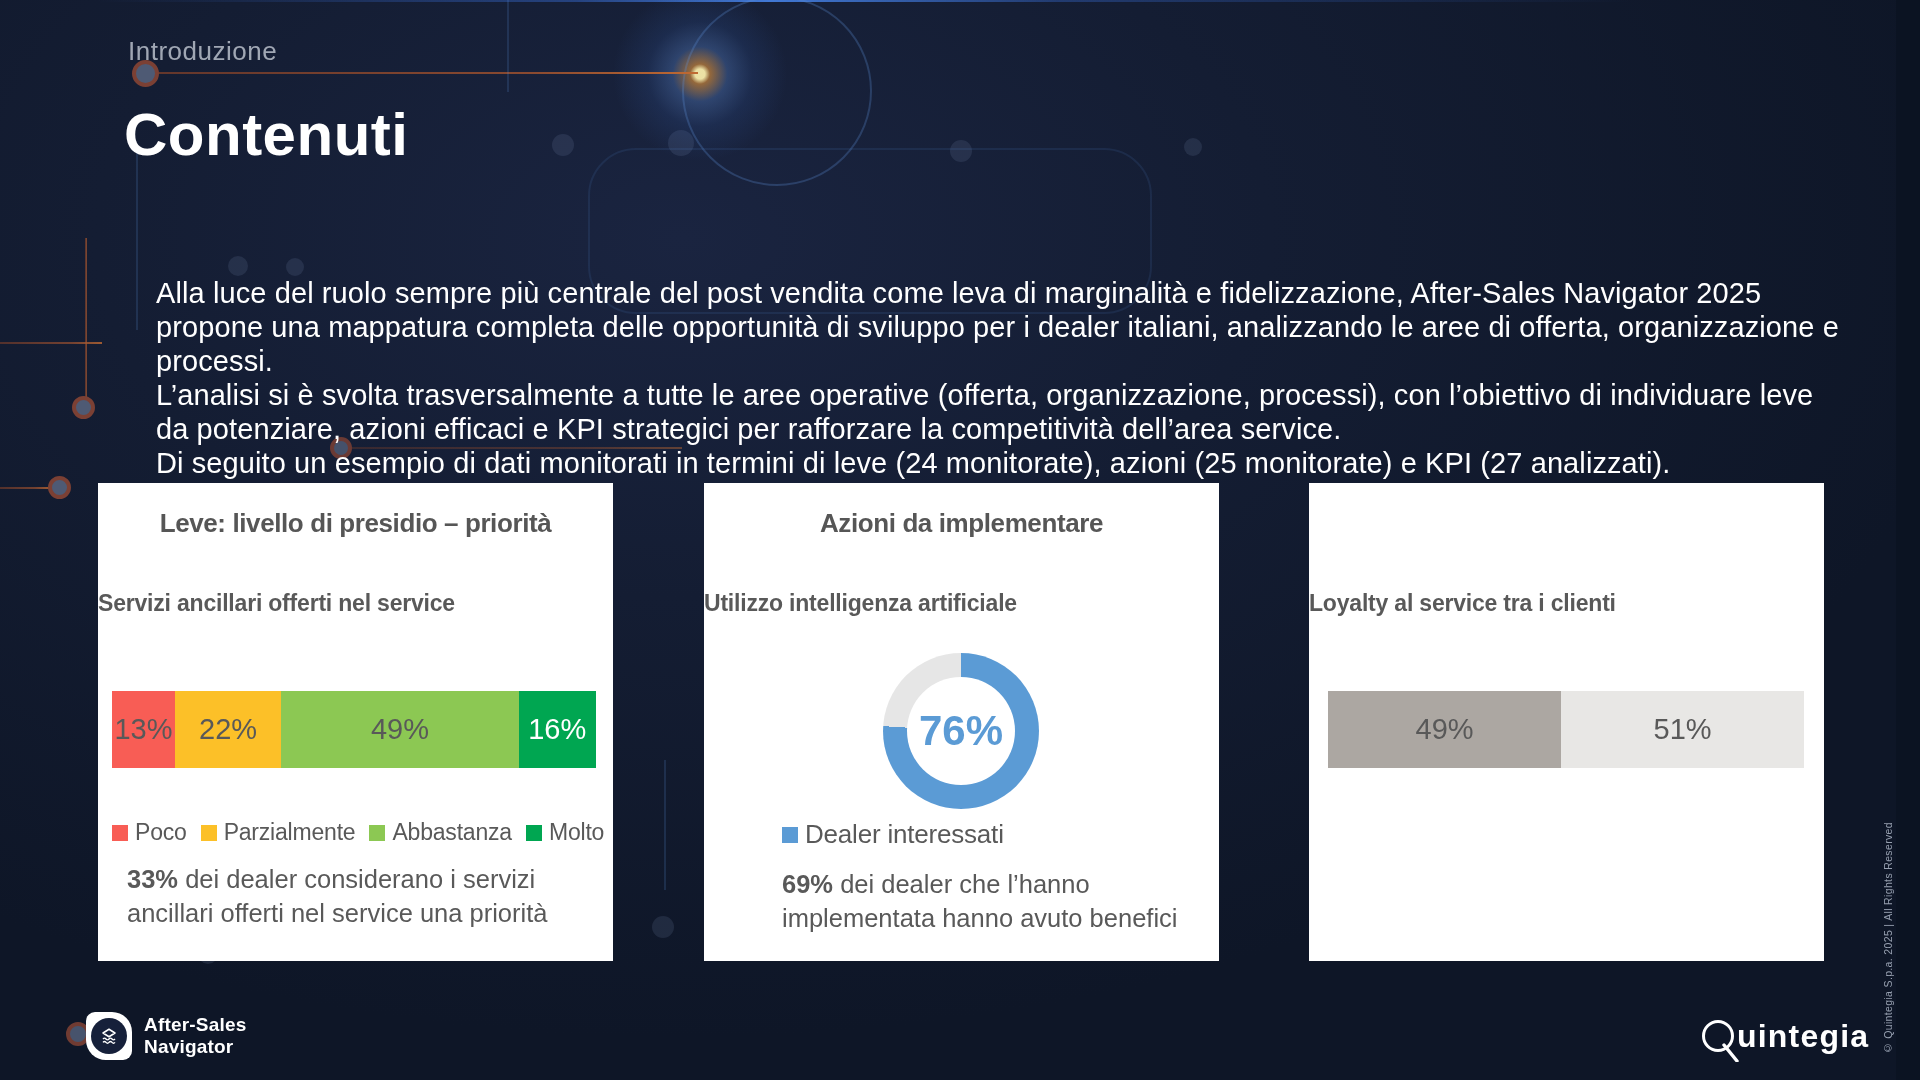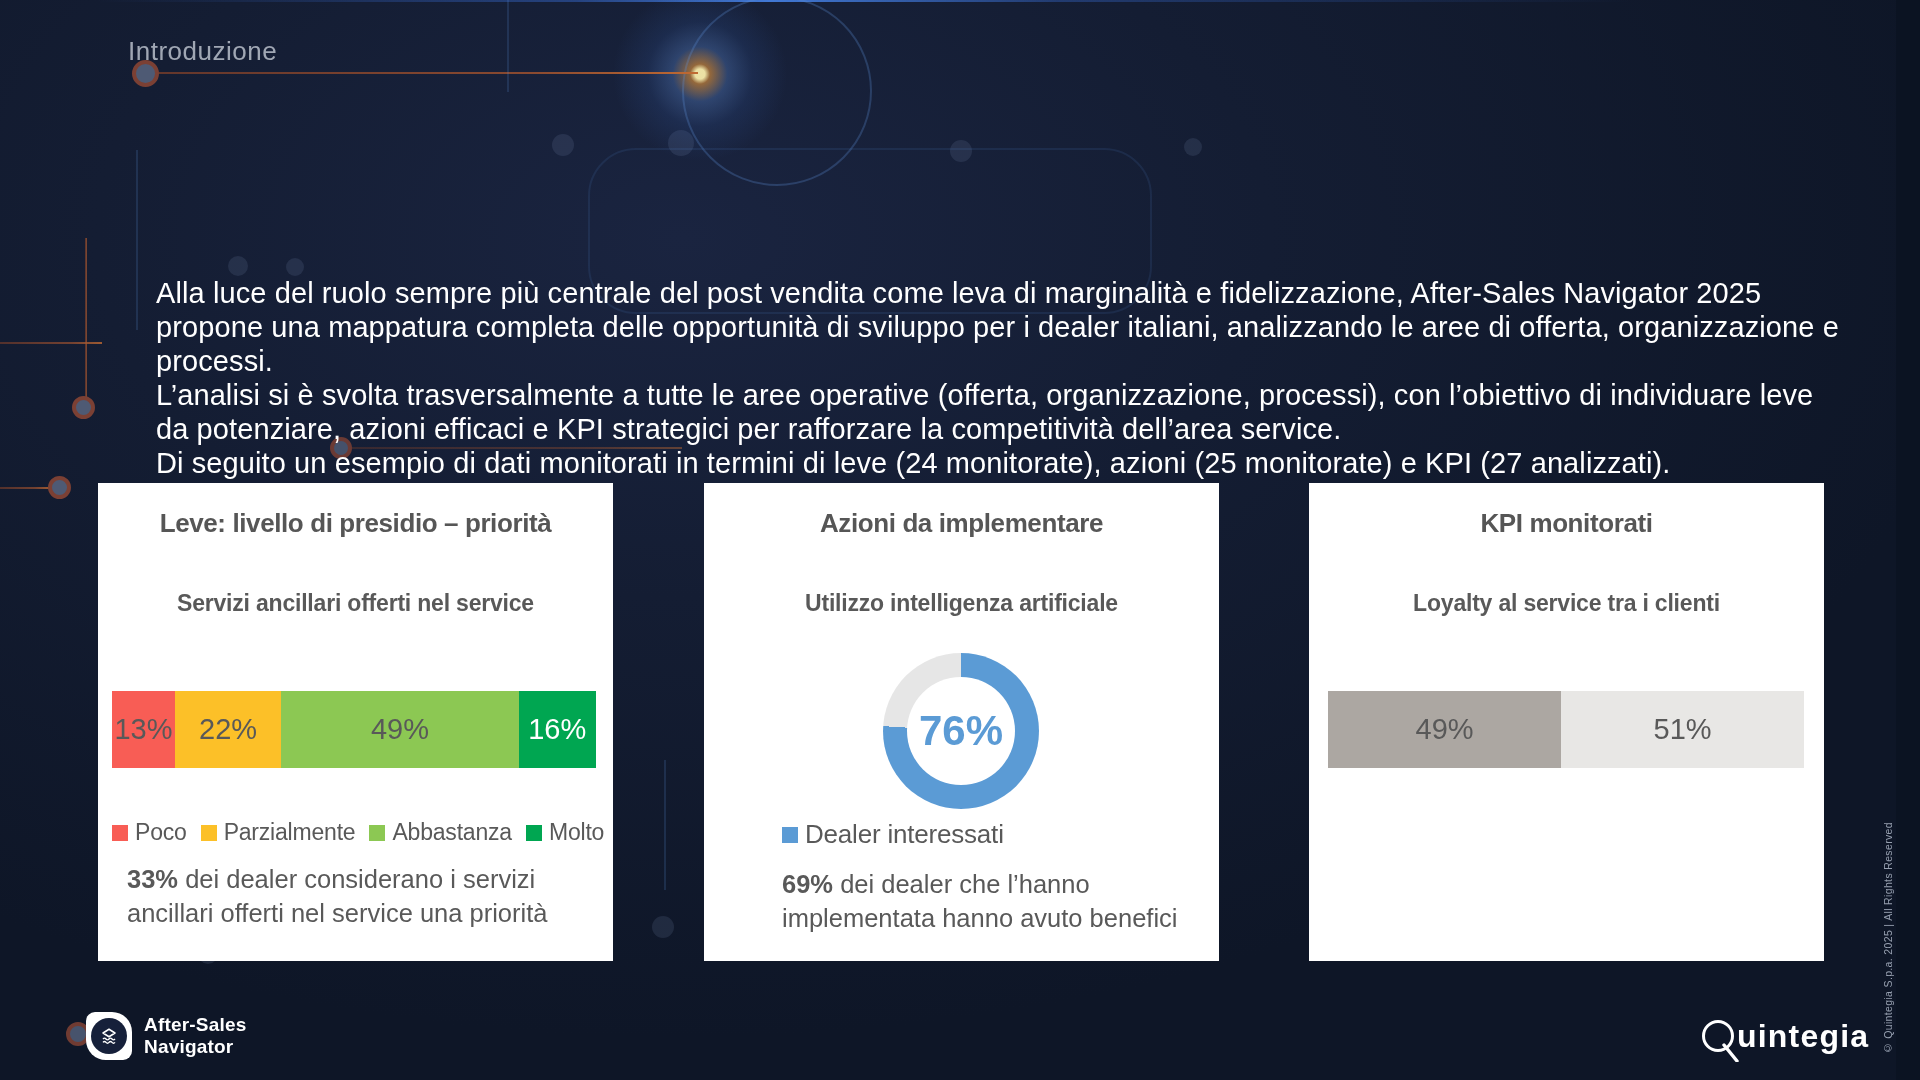--- a/index.html
+++ b/index.html
@@ -22,21 +22,21 @@
   .dot{position:absolute;border-radius:50%;background:rgba(125,145,180,.16);}
   
   .kicker{position:absolute;left:128px;top:36px;font-size:26px;color:#a0a7b4;letter-spacing:.5px;z-index:2;}
   .page-title{position:absolute;left:124px;top:100px;font-size:60px;font-weight:800;color:#ffffff;letter-spacing:.5px;z-index:2;}
   .intro{position:absolute;left:128px;top:276px;width:1692px;z-index:2;margin-left:28px;}
   .intro p{margin:0;font-size:29px;line-height:34px;color:#ffffff;letter-spacing:.1px;}
   
   .card{position:absolute;top:483px;width:515px;height:478px;background:#ffffff;z-index:2;}
   .card-title{position:absolute;top:25px;left:0;right:0;text-align:center;font-size:26px;font-weight:700;
     color:#565656;letter-spacing:-.4px;white-space:nowrap;}
-  .card-sub{position:absolute;top:107px;left:0;right:0;text-align:center;font-size:23px;font-weight:700;
+  .card-sub{position:absolute;top:107px;left:0;right:0;font-size:23px;font-weight:700;
     color:#595959;letter-spacing:-.2px;white-space:nowrap;}
   .stackbar{position:absolute;top:188px;height:97px;display:flex;}
   .seg{display:flex;align-items:center;justify-content:center;font-size:29px;overflow:hidden;margin-top:20px;}
   .legend{position:absolute;display:flex;color:#595959;}
   .legend.row{gap:14px;white-space:nowrap;font-size:23px;letter-spacing:-.2px;}
   .legend.col{flex-direction:column;gap:10px;font-size:25px;}
   .leg-item{display:flex;align-items:center;gap:7px;}
   .swatch{display:inline-block;width:16px;height:16px;flex:0 0 auto;}
   .note{position:absolute;font-size:25.5px;line-height:34px;color:#595959;}
   .note b{font-weight:700;}
@@ -84,20 +84,21 @@
     <div class="dot" style="left:950px;top:140px;width:22px;height:22px;"></div>
     <div class="dot" style="left:1184px;top:138px;width:18px;height:18px;"></div>
     <div class="dot" style="left:228px;top:256px;width:20px;height:20px;"></div>
     <div class="dot" style="left:286px;top:258px;width:18px;height:18px;"></div>
     <div class="dot" style="left:198px;top:944px;width:20px;height:20px;"></div>
     <div class="dot" style="left:652px;top:916px;width:22px;height:22px;"></div>
     <div class="dot" style="left:1648px;top:636px;width:20px;height:20px;"></div>
   </div>
 
   <div class="kicker">Introduzione</div>
+  <h1 class="page-title" style="margin:0;">Contenuti</h1>
 
   <div class="intro">
     <p>Alla luce del ruolo sempre più centrale del post vendita come leva di marginalità e fidelizzazione, After-Sales Navigator 2025 propone una mappatura completa delle opportunità di sviluppo per i dealer italiani, analizzando le aree di offerta, organizzazione e processi.</p>
     <p>L’analisi si è svolta trasversalmente a tutte le aree operative (offerta, organizzazione, processi), con l’obiettivo di individuare leve da potenziare, azioni efficaci e KPI strategici per rafforzare la competitività dell’area service.</p>
     <p>Di seguito un esempio di dati monitorati in termini di leve (24 monitorate), azioni (25 monitorate) e KPI (27 analizzati).</p>
   </div>
 
   <div class="card" style="left:98px;">
     <div class="card-title">Leve: livello di presidio – priorità</div>
     <div class="card-sub">Servizi ancillari offerti nel service</div>
@@ -141,21 +142,20 @@
           <span class="swatch" style="background: rgb(91, 155, 213);"></span>
           <span>Dealer interessati</span>
         </span>
       </div>
     <div class="note" style="left:78px;top:384px;width:420px;">
       <b>69%</b><span> dei dealer che l’hanno implementata hanno avuto benefici</span>
     </div>
   </div>
 
   <div class="card" style="left:1309px;">
-    <div class="card-title">KPI monitorati</div>
     <div class="card-sub">Loyalty al service tra i clienti</div>
     <div class="stackbar" style="left:19px;width:476px;">
         <div class="seg" style="width: 49%; background: rgb(172, 167, 162); color: rgb(89, 89, 89);">49%</div>
         <div class="seg" style="width: 51%; background: rgb(232, 231, 229); color: rgb(89, 89, 89);">51%</div>
       </div>
   </div>
 
   <div class="brand">
     <div class="brand-tile">
       <div class="inner">

